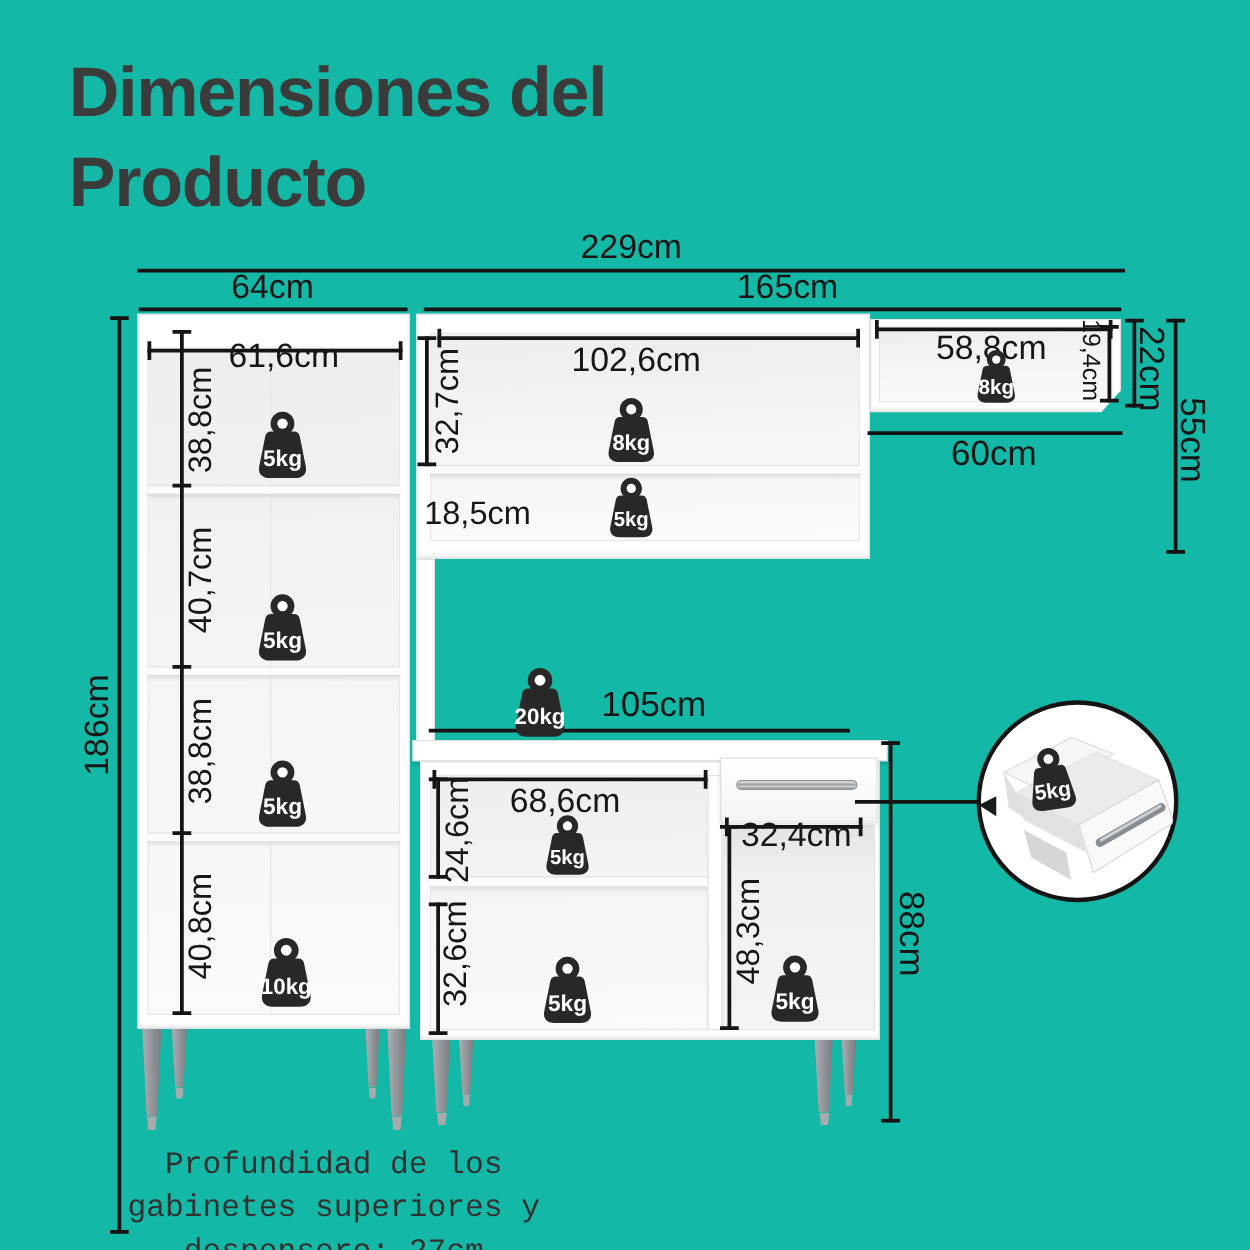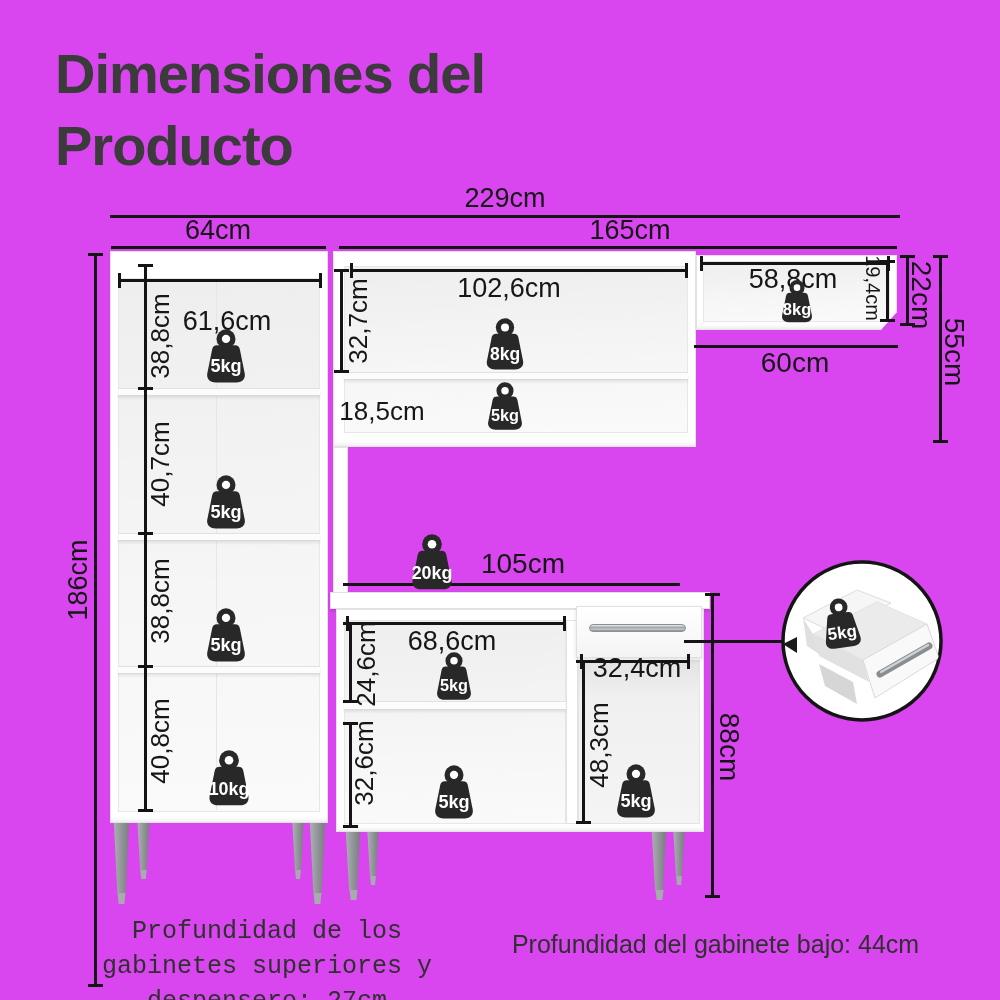--- a/index.html
+++ b/index.html
@@ -1,16 +1,16 @@
 <!DOCTYPE html>
 <html><head>
 <meta charset="utf-8">
 <style>
   html,body{margin:0;padding:0;background:#fff;}
-  #canvas{position:relative;width:1000px;height:1000px;background:#d946ef;overflow:hidden;
+  #canvas{position:relative;width:1000px;height:1000px;background:#14b8a6;overflow:hidden;
           font-family:"Liberation Sans",sans-serif;color:#1c1c1c;}
   .abs{position:absolute;}
   
   .title{font-size:56px;font-weight:700;line-height:1.28;letter-spacing:-1px;color:#3b3b3b;}
   .caption{font-size:25px;color:#303030;text-align:center;line-height:1.4;}
   
   .panel{background:#ffffff;border:1px solid #e2e2e2;box-sizing:border-box;
          box-shadow:inset 0 -5px 7px -6px rgba(0,0,0,.18);}
   .interior{background:linear-gradient(178deg,#eeeeee 0%,#f6f6f6 60%,#fafafa 100%);
             border:1px solid #e7e7e7;box-sizing:border-box;}
@@ -120,21 +120,21 @@
   <div class="abs vline ticked-v" style="left:349px;top:722px;height:106px;"></div>
   <div class="abs dline ticked-h" style="left:580px;top:660px;width:110px;"></div>
   <div class="abs vline ticked-v" style="left:582px;top:660px;height:164px;"></div>
   <div class="abs vline ticked-v" style="left:711px;top:593px;height:305px;"></div>
   <div class="abs dline" style="left:684px;top:640px;width:98px;"></div>
 
   <div class="dim" style="left:505px;top:198px;text-align:center;">229cm</div>
   <div class="dim" style="left:218px;top:230px;">64cm</div>
   <div class="dim" style="left:630px;top:230px;">165cm</div>
   <div class="dim ccw" style="left:78px;top:580px;">186cm</div>
-  <div class="dim" style="left:227px;top:285px;margin-top:36px;">61,6cm</div>
+  <div class="dim" style="left:227px;top:285px;">61,6cm</div>
   <div class="dim s ccw" style="left:160px;top:336px;">38,8cm</div>
   <div class="dim s ccw" style="left:160px;top:464px;">40,7cm</div>
   <div class="dim s ccw" style="left:160px;top:601px;">38,8cm</div>
   <div class="dim s ccw" style="left:160px;top:741px;">40,8cm</div>
   <div class="dim" style="left:509px;top:288px;">102,6cm</div>
   <div class="dim s ccw" style="left:358px;top:321px;">32,7cm</div>
   <div class="dim s" style="left:382px;top:411px;text-align:right;">18,5cm</div>
   <div class="dim" style="left:793px;top:279px;">58,8cm</div>
   <div class="dim xs cw" style="left:872px;top:288px;">19,4cm</div>
   <div class="dim l cw" style="left:921px;top:295px;">22cm</div>
@@ -233,15 +233,14 @@
     </g>
   </svg>
   <svg class="wt" style="left:814px;top:596px;transform:rotate(-8deg);" width="54" height="56" viewBox="0 0 64 66">
     <circle class="wf" cx="32" cy="13" r="10.5"></circle>
       <circle cx="32" cy="13" r="4.6" fill="#fff"></circle>
     <path class="wf" d="M22,20 L42,20 C45,20 46.6,21.4 47.2,24.2 L52.6,51 C53.8,57.2 49.8,61 43.6,61 L20.4,61 C14.2,61 10.2,57.2 11.4,51 L16.8,24.2 C17.4,21.4 19,20 22,20 Z"></path>
     <text x="32" y="50">5kg</text>
   </svg>
 
   <div class="abs caption" style="left:77px;top:914px;width:380px;font-family:Liberation Mono, monospace;">Profundidad de los gabinetes superiores y despensero: 27cm</div>
-  <div class="abs caption" style="left:478px;top:927px;width:475px;">Profundidad del gabinete bajo: 44cm</div>
 
 </div>
 
 </body></html>

